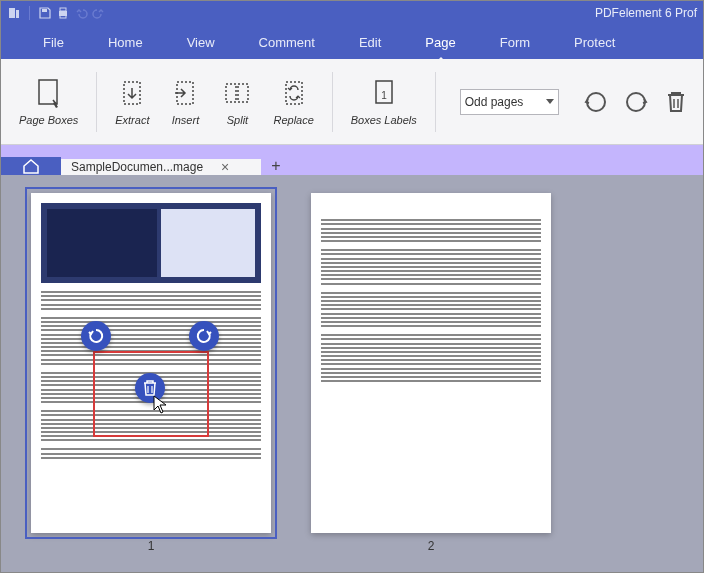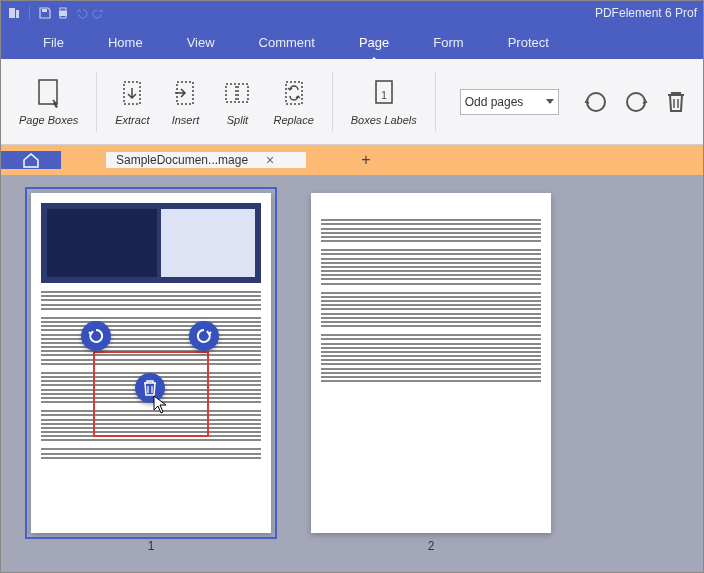--- a/index.html
+++ b/index.html
@@ -24,21 +24,21 @@
 .ribbon-btn { display: flex; flex-direction: column; align-items: center; gap: 4px; padding: 4px 6px; cursor: default; }
 .ribbon-btn .ricon { width: 32px; height: 32px; display: flex; align-items: center; justify-content: center; }
 .ribbon-btn .rlabel { font-size: 11px; color: #333; white-space: nowrap; font-style: italic; }
 .ribbon-sep { width: 1px; height: 60px; background: #d8d8dd; margin: 0 4px; }
 .ribbon-select { width: 110px; height: 26px; border: 1px solid #b5b5bb; background: #fff; display: flex; align-items: center; padding: 0 4px; font-size: 12px; color: #333; position: relative; margin-left: 12px; }
 .ribbon-select .caret { margin-left: auto; width: 0; height: 0; border-left: 4px solid transparent; border-right: 4px solid transparent; border-top: 5px solid #555; }
 .ribbon-right { display: flex; align-items: center; gap: 10px; margin-left: 14px; }
 .ribbon-tool { width: 30px; height: 30px; display: flex; align-items: center; justify-content: center; cursor: default; }
 
 
-.tabstrip { height: 30px; background: #fdba74; display: flex; align-items: center; gap: 45px; }
+.tabstrip { height: 30px; background: #c4b5fd; display: flex; align-items: flex-end; }
 .home-tab-btn { width: 60px; background: #4a5fc1; display: flex; align-items: center; justify-content: center; }
 .doc-tab { background: #f5f5f7; display: flex; align-items: center; padding: 0 10px; gap: 10px; font-size: 12px; color: #333; min-width: 200px; }
 .doc-tab .close-x { color: #666; font-size: 14px; cursor: default; margin-left: 8px; }
 .new-tab-btn { width: 30px; display: flex; align-items: center; justify-content: center; color: #444; font-size: 16px; }
 
 
 .pagearea { background: #a4a7b8; height: calc(573px - 24px - 34px - 86px - 30px - 2px); padding: 18px 30px 0 30px; display: flex; gap: 40px; align-items: flex-start; overflow: hidden; }
 .thumb-col { display: flex; flex-direction: column; align-items: center; gap: 6px; }
 .thumb { width: 240px; height: 340px; background: #fff; box-shadow: 0 2px 6px rgba(0,0,0,0.25); position: relative; padding: 10px; overflow: hidden; }
 .thumb.selected { outline: 2px solid #4a5fc1; outline-offset: 4px; }
@@ -100,20 +100,21 @@
     </span>
   </div>
   <div class="tb-right">PDFelement 6 Prof</div>
 </div>
 
 <div class="menubar">
   <div class="menu-item">File</div>
   <div class="menu-item">Home</div>
   <div class="menu-item">View</div>
   <div class="menu-item">Comment</div>
+  <div class="menu-item">Edit</div>
   <div class="menu-item active">Page</div>
   <div class="menu-item">Form</div>
   <div class="menu-item">Protect</div>
 </div>
 
 <div class="ribbon">
   <div class="ribbon-btn">
     <div class="ricon">
       <svg width="28" height="32" viewBox="0 0 28 32">
           <rect x="4" y="2" width="18" height="24" fill="none" stroke="#444" stroke-width="1.5"></rect>

